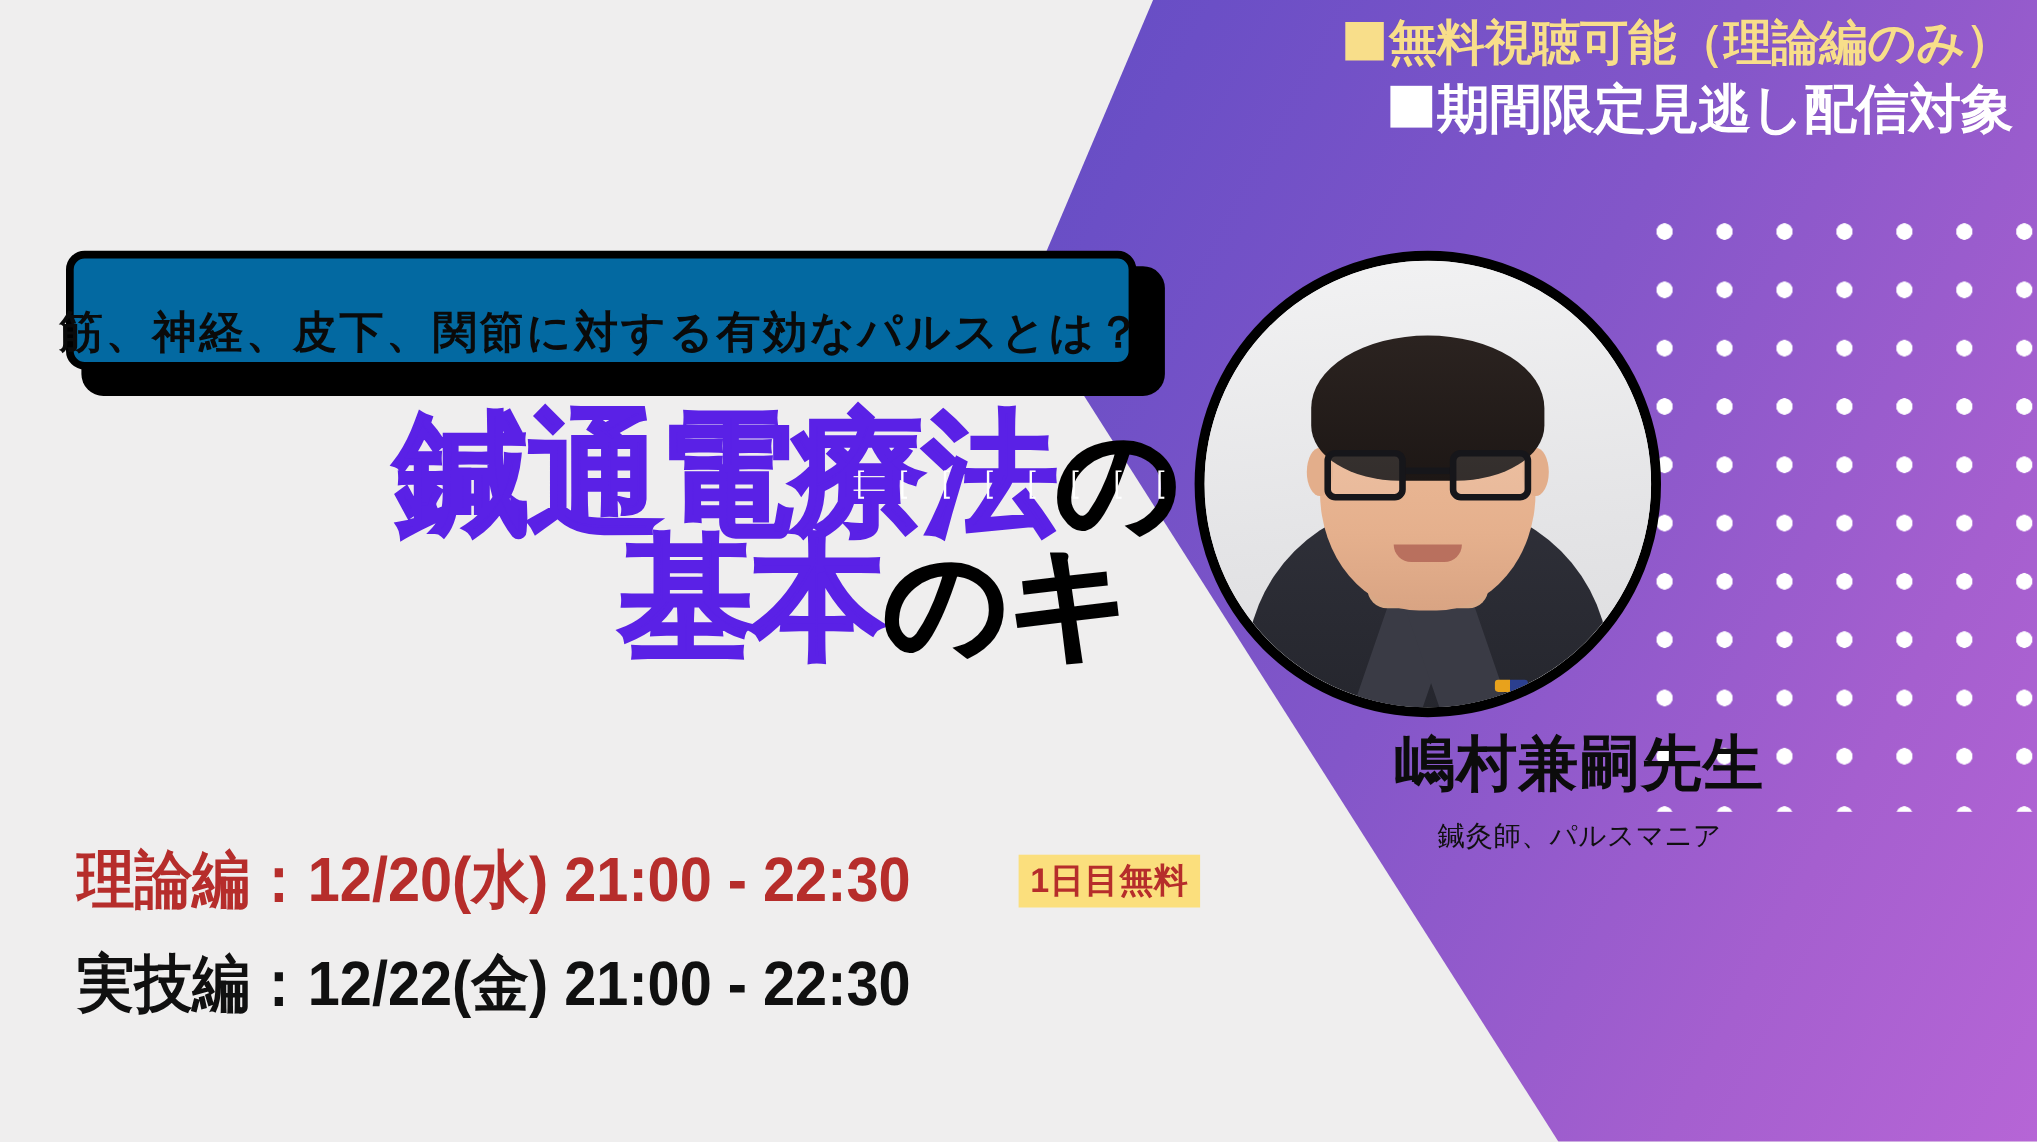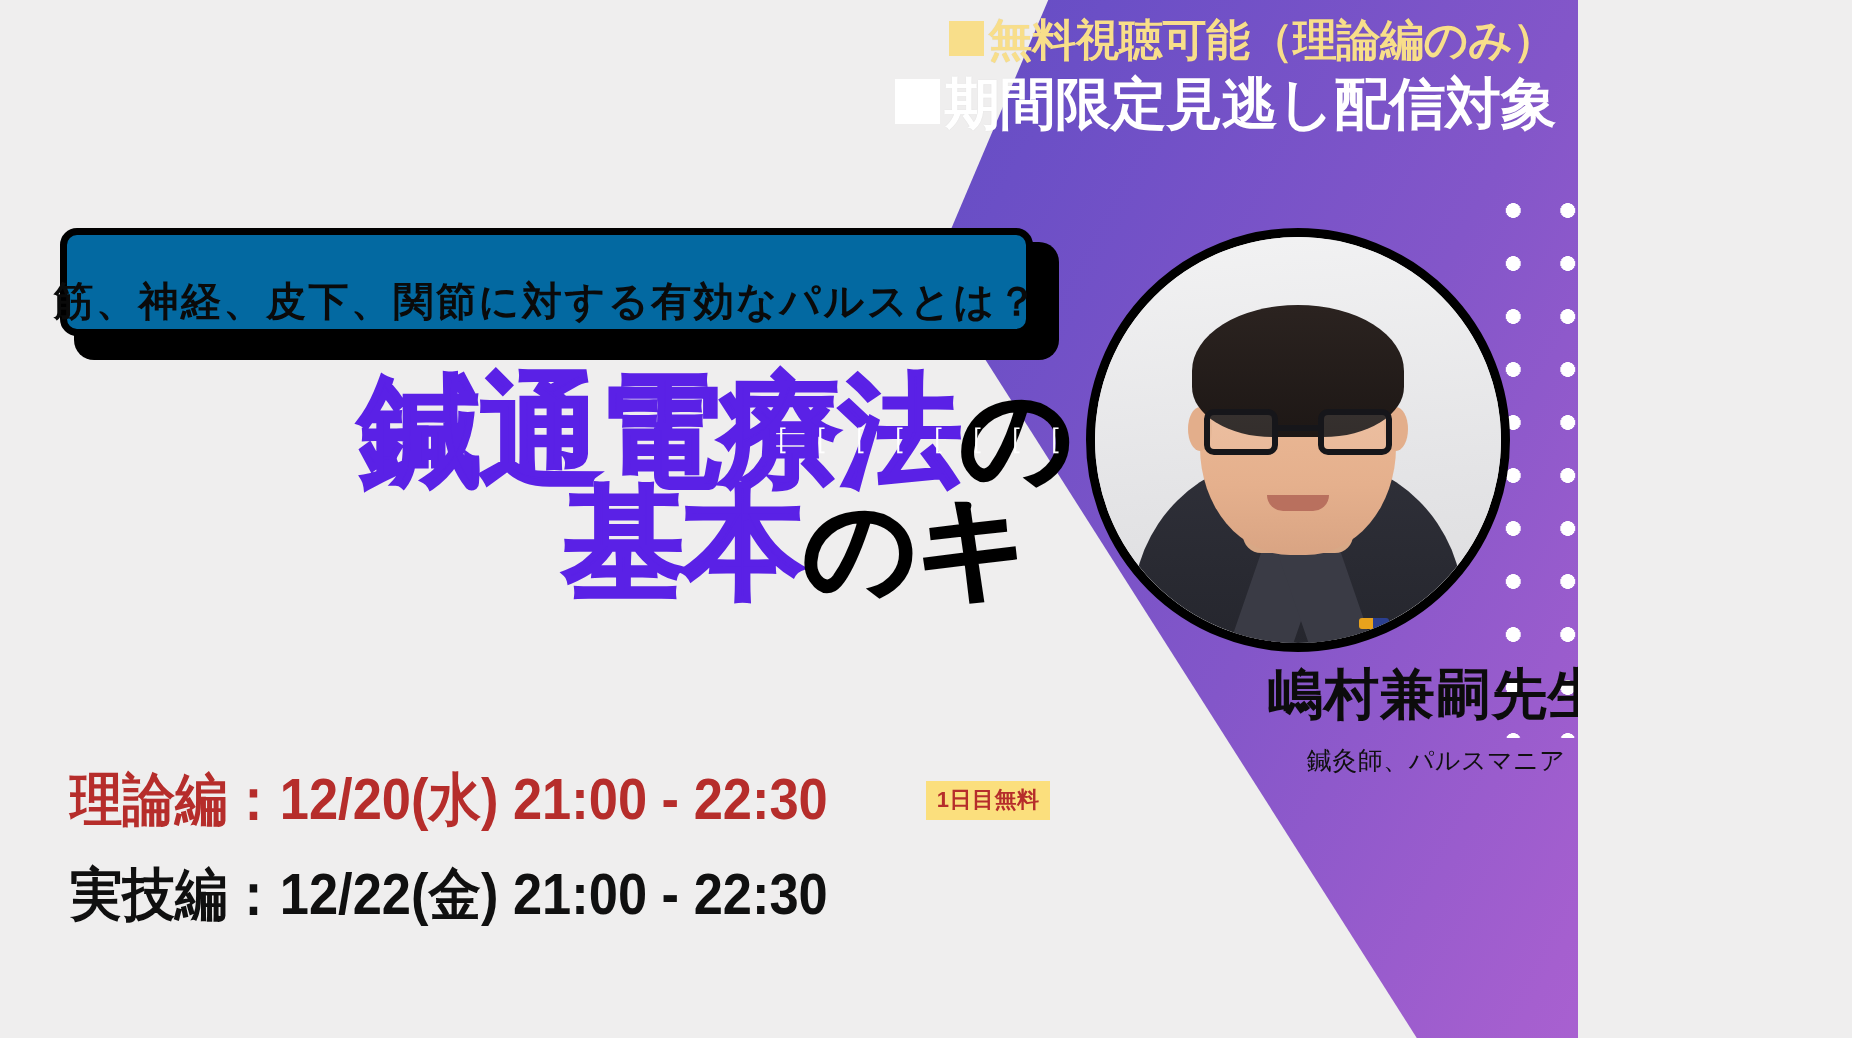--- a/index.html
+++ b/index.html
@@ -2,21 +2,21 @@
 <html><head>
 <meta charset="utf-8">
 <style>
   html,body{margin:0;padding:0;}
   body{
     width:1852px;height:1038px;overflow:hidden;
     background:#efeeee;
     font-family:"Liberation Sans","DejaVu Sans",sans-serif;
     position:relative;
   }
-  #stage{position:absolute;left:0;top:0;width:1578px;height:1038px;overflow:hidden;}
+  #stage{position:absolute;left:0;top:0;width:1852px;height:1038px;overflow:hidden;}
 
   
   .purple-panel{
     position:absolute;left:0;top:0;width:1852px;height:1038px;
     background:linear-gradient(118deg,#3b3fb0 0%,#5447bf 24%,#6b4fc6 46%,#8356c9 66%,#a55fcf 86%,#b665d6 100%);
     clip-path:polygon(56.6% 0%, 100% 0%, 100% 100%, 76.5% 100%, 50.3% 26.5%);
     -webkit-clip-path:polygon(56.6% 0%, 100% 0%, 100% 100%, 76.5% 100%, 50.3% 26.5%);
   }
 
   
@@ -34,21 +34,21 @@
   }
   .banner-line{
     font-weight:700;
     font-size:44px;
     letter-spacing:-0.5px;
     white-space:nowrap;
     margin:0 0 14px 0;
     text-shadow:0 0 1px rgba(0,0,0,0.12);
   }
   .banner-line.l1{color:#f8de8a;}
-  .banner-line.l2{color:#ffffff;font-size:56px;margin-bottom:0;}
+  .banner-line.l2{color:#ffffff;font-size:48px;margin-bottom:0;}
   .banner-sq{display:inline-block;width:0.80em;height:0.80em;margin-right:4px;vertical-align:-0.02em;}
   .banner-line.l1 .banner-sq{background:#f8de8a;}
   .banner-line.l2 .banner-sq{background:#ffffff;}
 
   
   .ribbon-wrap{position:absolute;left:60px;top:228px;}
   .ribbon-shadow{
     position:absolute;left:14px;top:14px;
     width:985px;height:118px;border-radius:20px;background:#000;
   }
@@ -91,21 +91,21 @@
   .sched-row + .sched-row{margin-top:18px;align-items:center;}
   .sched-txt{
     font-size:57px;font-weight:700;
     letter-spacing:0px;
     transform:scaleX(0.92);transform-origin:left center;
   }
   .sched-row.theory .sched-txt{color:#b62d2b;}
   .sched-row.practice .sched-txt{color:#101010;}
   .badge{
     margin-left:16px;background:#fbdf7d;color:#b62d2b;
-    font-size:22px;font-weight:700;
+    font-size:31px;font-weight:700;
     padding:8px 11px 9px 11px;line-height:1;
     letter-spacing:0.5px;
   }
 
   
   .portrait-wrap{
     position:absolute;left:1086px;top:228px;width:424px;height:424px;
   }
   .portrait{
     width:424px;height:424px;border-radius:50%;

